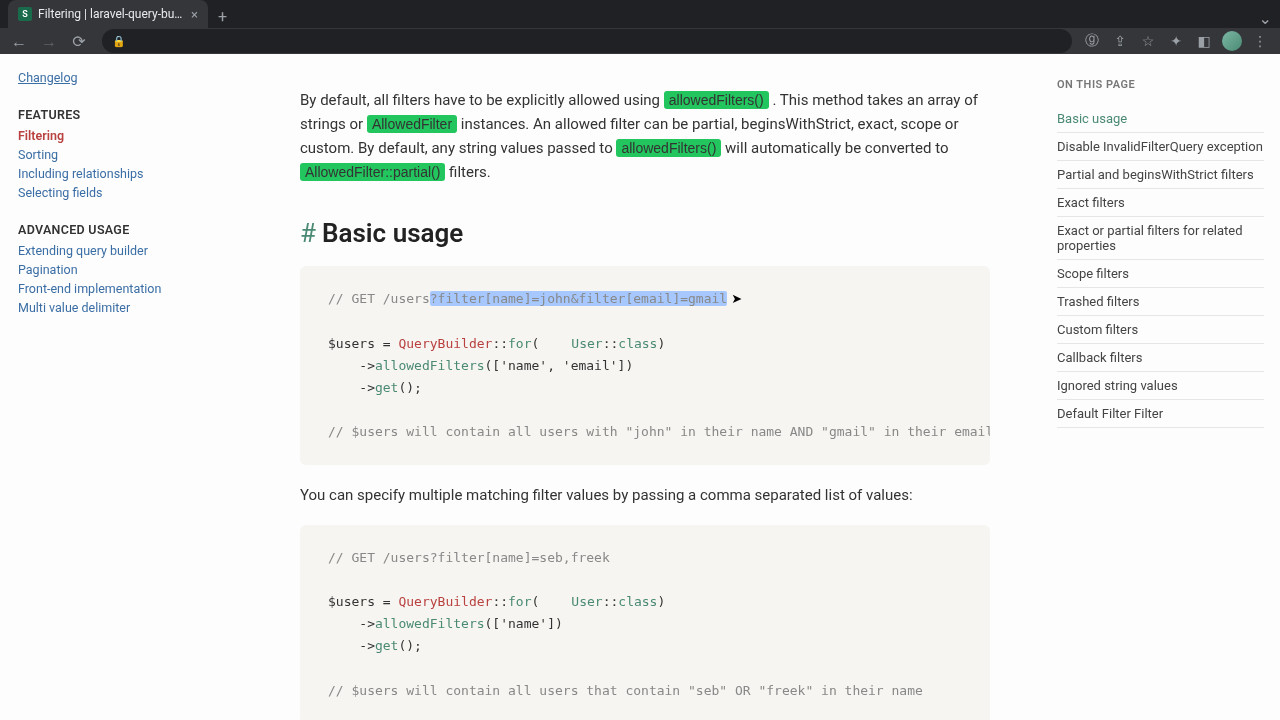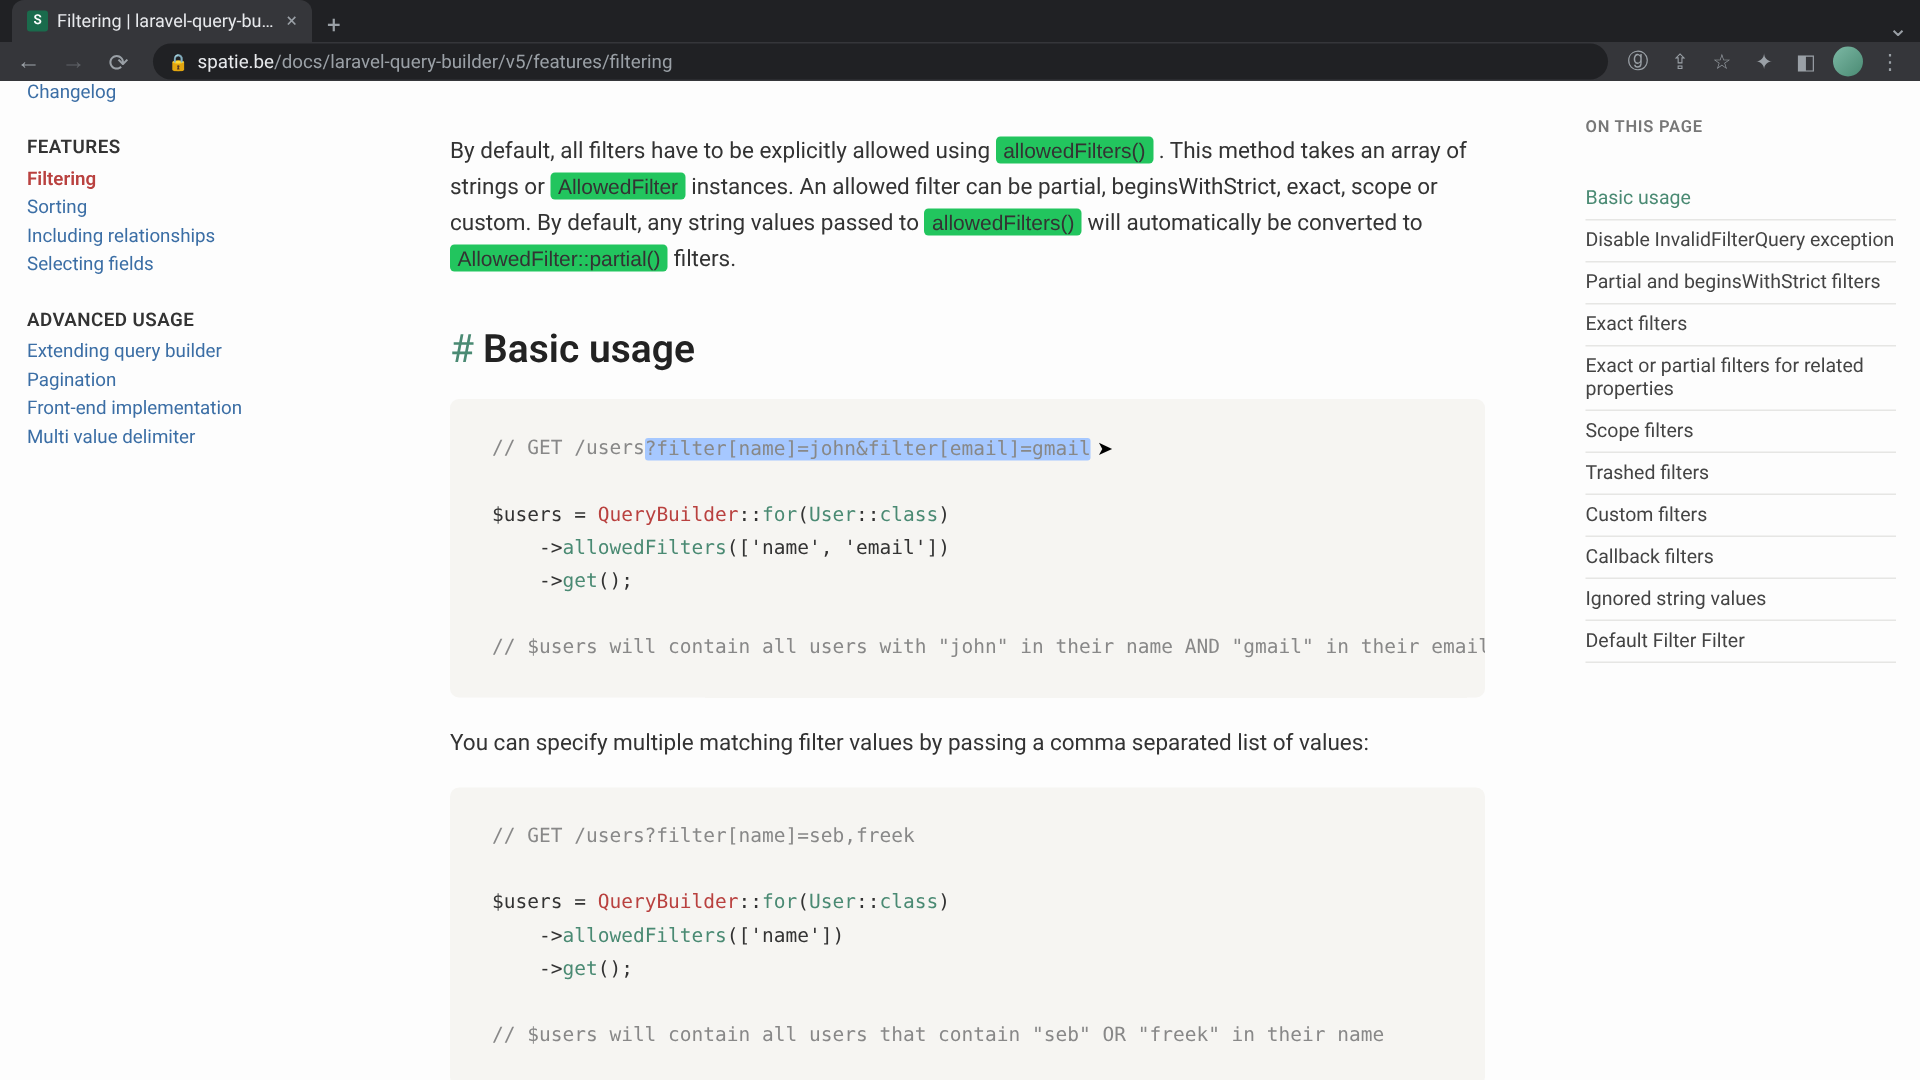--- a/index.html
+++ b/index.html
@@ -113,21 +113,21 @@
   .left-nav a { color:#3b6ea5; text-decoration:none; display:block; margin:4px 0; font-size:12.5px;}
   .left-nav a.active { color:#b9413f; font-weight:600; }
   .left-nav .group-title {
     font-weight:600;
     letter-spacing:0.3px;
     color:#333;
     margin-top:22px;
     margin-bottom:6px;
     font-size:12.5px;
   }
-  .left-nav .stray { margin-top:0; }
+  .left-nav .stray { margin-top:16px;text-decoration:underline; }
 
   
   .main {
     flex:1;
     padding: 20px 50px 40px 100px;
     overflow-y:auto;
   }
   .main p {
     font-size:15px;
     line-height:1.6;
@@ -160,21 +160,21 @@
     color:#333;
     overflow-x:auto;
     white-space:pre;
     margin:18px 0;
   }
   .c-comment { color:#888; }
   .c-var { color:#333; }
   .c-op { color:#333; }
   .c-class { color:#b9413f; }
   .c-func { color:#4a8a73; }
-  .c-type { color:#4a8a73; }
+  .c-type { color:#4a8a73;margin-left:32px; }
   .c-key { color:#4a8a73;margin-top:16px; }
   .c-sel {
     background:#a6c8ff;
     border-radius:2px;
   }
   .cursor {
     display:inline-block;
     vertical-align:middle;
     margin-left:4px;
     font-family:sans-serif;
@@ -189,21 +189,21 @@
     font-size:13px;
     flex-shrink:0;
     border-left:1px solid rgba(0,0,0,0);
     margin-top:4px;
   }
   .right-toc .toc-title {
     font-size:11px;
     letter-spacing:0.5px;
     color:#777;
     font-weight:600;
-    margin-bottom:28px;
+    margin-bottom:14px;
   }
   .right-toc a {
     display:block;
     color:#444;
     text-decoration:none;
     padding:6px 0;
     border-bottom:1px solid #e6e6e4;
     font-size:13px;
   }
   .right-toc a.active { color:#4a8a73; }
@@ -220,23 +220,20 @@
     </div>
     <div class="new-tab">+</div>
     <div class="window-ctrls">⌄</div>
   </div>
   <div class="toolbar">
     <div class="nav-btn">←</div>
     <div class="nav-btn disabled">→</div>
     <div class="nav-btn">⟳</div>
     <div class="url-bar">
       <span class="lock">🔒</span>
-      <span>
-        <span class="url-host">spatie.be</span><span class="url-path">/docs/laravel-query-builder/v5/features/filtering</span>
-      </span>
     </div>
     <div class="toolbar-right">
       <span class="tb-icon">ⓖ</span>
       <span class="tb-icon">⇪</span>
       <span class="tb-icon">☆</span>
       <span class="tb-icon">✦</span>
       <span class="tb-icon">◧</span>
       <span class="avatar"></span>
       <span class="tb-icon">⋮</span>
     </div>

